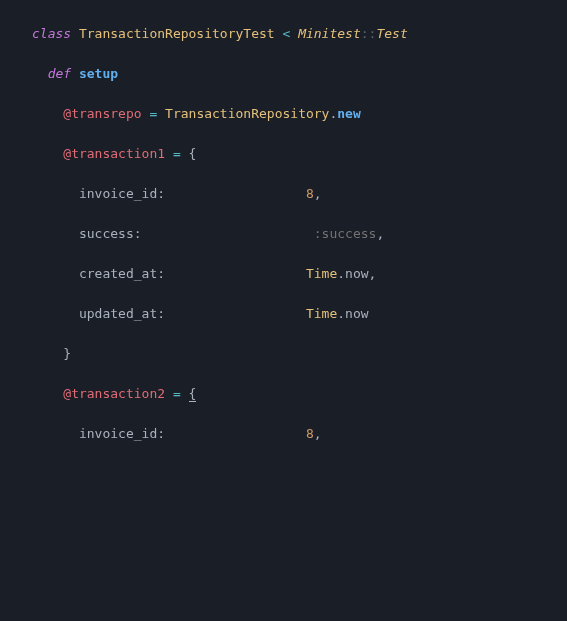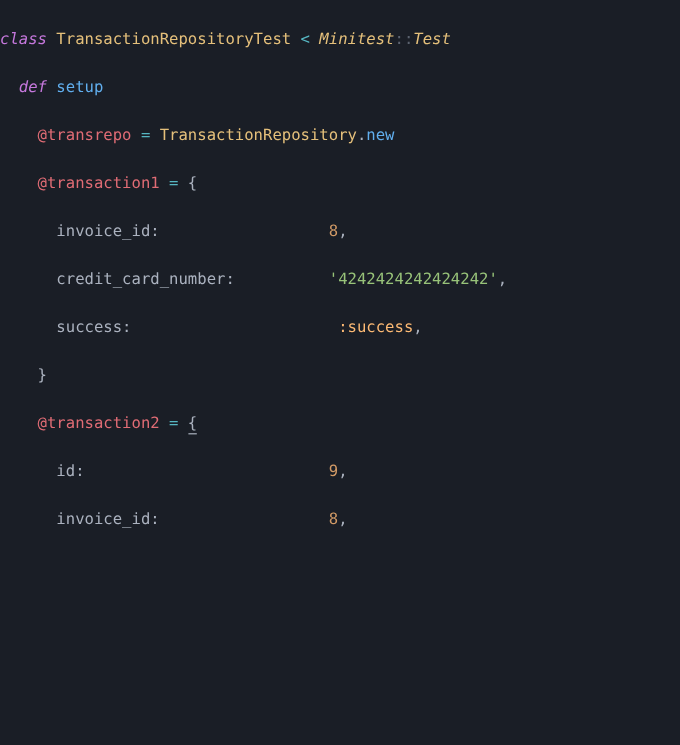--- a/index.html
+++ b/index.html
@@ -11,50 +11,50 @@
     line-height: 20px;
     color: #abb2bf;
     width: 567px;
     height: 621px;
     overflow: hidden;
   }
   .code {
     padding: 4px 0 0 0;
     white-space: pre;
   }
-  .line { display: block; position: relative; }
+  .line { display: block; position: relative; margin-left: 32px; }
   .kw-purple-italic { color: #c678dd; font-style: italic; }
   .cls-yellow { color: #e5c07b; }
   .cls-italic { color: #e5c07b; font-style: italic; }
-  .fn-blue { color: #61afef; }
+  .fn-blue { color: #61afef; font-weight: bold; }
   .ivar { color: #e06c75; }
   .op { color: #56b6c2; }
   .punct { color: #abb2bf; }
   .num { color: #d19a66; }
   .str { color: #98c379; }
-  .sym { color: #fdba74; }
+  .sym { color: #737373; }
   .grey { color: #5c6370; }
   .cursor-mark {
     border-bottom: 1px solid #abb2bf;
   }
 </style>
 </head>
 <body>
 
 <div class="code">
 <span class="line"><span class="kw-purple-italic">class</span> <span class="cls-yellow">TransactionRepositoryTest</span> <span class="op">&lt;</span> <span class="cls-italic">Minitest</span><span class="grey">::</span><span class="cls-italic">Test</span></span>
 <span class="line"><span>  </span><span class="kw-purple-italic">def</span> <span class="fn-blue">setup</span></span>
 <span class="line"><span>    </span><span class="ivar">@transrepo</span> <span class="op">=</span> <span class="cls-yellow">TransactionRepository</span><span class="punct">.</span><span class="fn-blue">new</span></span>
 <span class="line"><span>    </span><span class="ivar">@transaction1</span> <span class="op">=</span> <span class="punct">{</span></span>
 <span class="line"><span>      </span><span class="punct">invoice_id</span><span class="punct">:</span><span>                  </span><span class="num">8</span><span class="punct">,</span></span>
-<span class="line"><span>      </span><span class="punct">credit_card_number</span><span class="punct">:</span><span>          </span><span class="str">'</span><span class="str">4242424242424242</span><span class="str">'</span><span class="punct">,</span></span>
 <span class="line"><span>      </span><span class="punct">success</span><span class="punct">:</span><span>                      </span><span class="sym">:success</span><span class="punct">,</span></span>
+<span class="line"><span>      </span><span class="punct">created_at</span><span class="punct">:</span><span>                  </span><span class="cls-yellow">Time</span><span class="punct">.</span><span class="punct">now</span><span class="punct">,</span></span>
+<span class="line"><span>      </span><span class="punct">updated_at</span><span class="punct">:</span><span>                  </span><span class="cls-yellow">Time</span><span class="punct">.</span><span class="punct">now</span></span>
 <span class="line"><span>    </span><span class="punct">}</span></span>
 <span class="line"><span>    </span><span class="ivar">@transaction2</span> <span class="op">=</span> <span class="punct cursor-mark">{</span></span>
-<span class="line"><span>      </span><span class="punct">id</span><span class="punct">:</span><span>                          </span><span class="num">9</span><span class="punct">,</span></span>
 <span class="line"><span>      </span><span class="punct">invoice_id</span><span class="punct">:</span><span>                  </span><span class="num">8</span><span class="punct">,</span></span>
 
 
 
 
 
 
 
 
 

